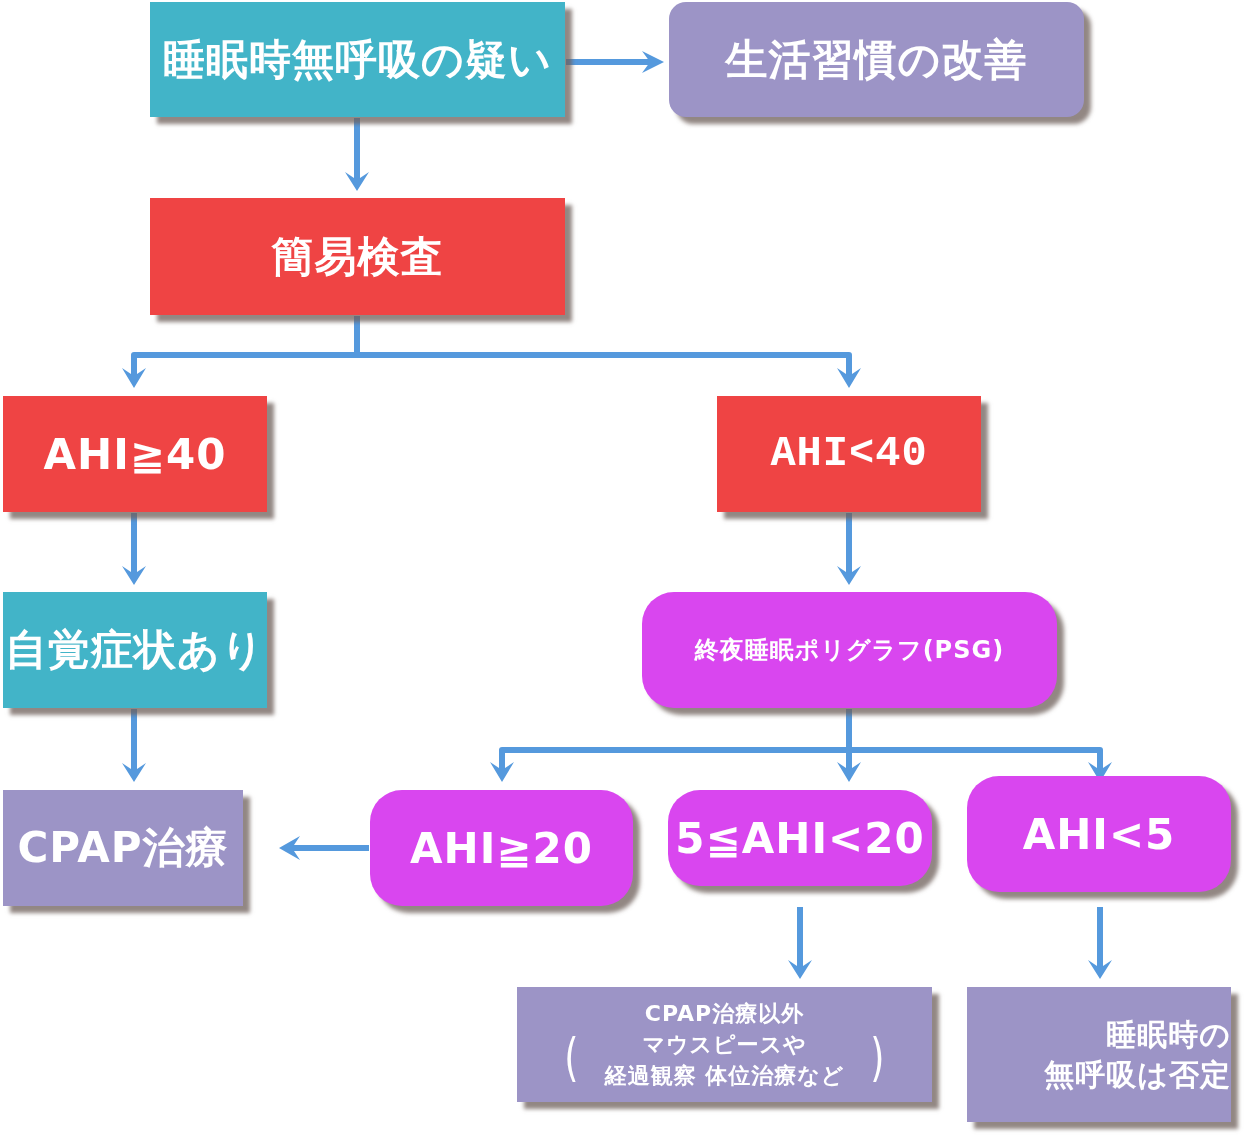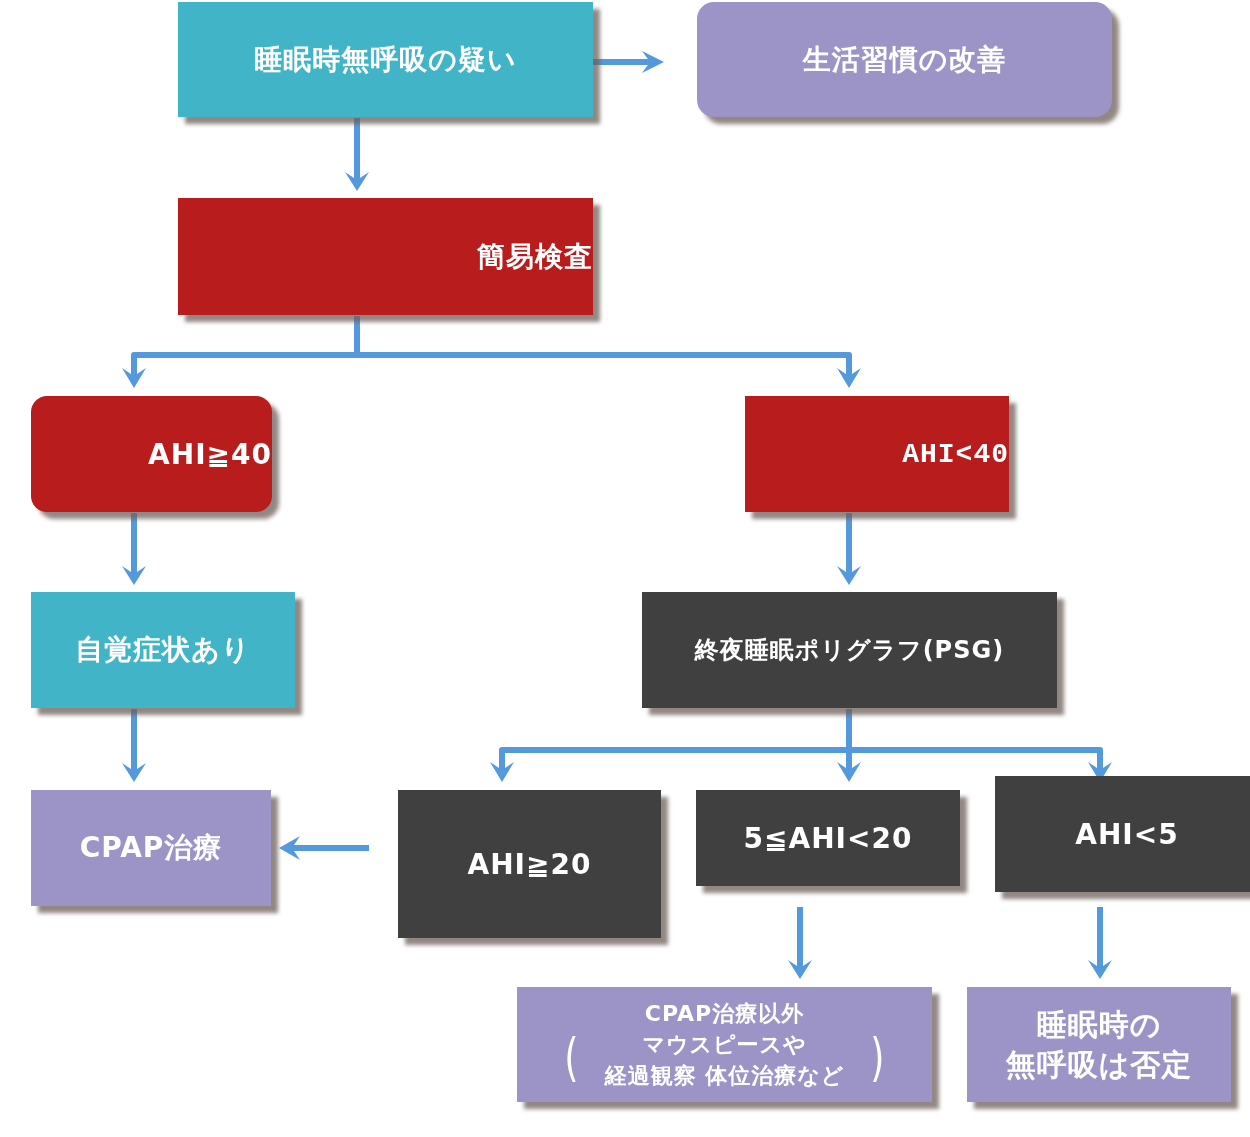--- a/index.html
+++ b/index.html
@@ -3,23 +3,23 @@
 <meta charset="utf-8">
 <style>
   html, body { margin:0; padding:0; background:#ffffff; }
   body { width:1250px; height:1137px; position:relative; overflow:hidden;
          font-family:"DejaVu Sans", "Liberation Sans", sans-serif; }
   .box { position:absolute; display:flex; flex-direction:column; align-items:center; justify-content:center;
          color:#ffffff; font-weight:bold; text-align:center; box-shadow:7px 7px 4px rgba(110,95,90,0.75);
          letter-spacing:1px; }
   .teal   { background:#42B4C8; }
   .purple { background:#9C94C6; }
-  .salmon { background:#b91c1c;align-items:flex-end; }
-  .green  { background:#404040; }
-  .lg { font-size:28px;margin-left:28px; }
+  .salmon { background:#ef4444; }
+  .green  { background:#d946ef;border-radius:32px; }
+  .lg { font-size:42px; }
   .md { font-size:24px; line-height:34px; }
   .sm { font-size:22px; line-height:31px; }
   .paren-wrap { position:relative; width:100%; height:100%; display:flex; flex-direction:column; align-items:center; justify-content:center; }
   .paren { position:absolute; top:44px; font-size:52px; font-weight:normal; line-height:52px; transform:scaleX(0.7); }
   .paren.l { left:44px; }
   .paren.r { right:44px; }
   svg.arrows { position:absolute; left:0; top:0; }
 </style>
 </head>
 <body>
@@ -68,52 +68,52 @@
   <span>睡眠時無呼吸の疑い</span>
 </div>
 <div class="box purple lg" style="left:669px; top:2px; width:415px; height:115px;border-radius:17px;">
   <span>生活習慣の改善</span>
 </div>
 
 <div class="box salmon lg" style="left:150px; top:198px; width:415px; height:117px;">
   <span>簡易検査</span>
 </div>
 
-<div class="box salmon lg" style="left:3px; top:396px; width:241px; height:116px;border-radius:16px;">
+<div class="box salmon lg" style="left:3px; top:396px; width:264px; height:116px;">
   <span>AHI≧40</span>
 </div>
 <div class="box salmon lg" style="left:717px; top:396px; width:264px; height:116px;font-family:Liberation Mono, monospace;">
   <span>AHI&lt;40</span>
 </div>
 
 <div class="box teal lg" style="left:3px; top:592px; width:264px; height:116px;">
   <span>自覚症状あり</span>
 </div>
 <div class="box green md" style="left:642px; top:592px; width:415px; height:116px;">
   <span>終夜睡眠ポリグラフ(PSG)</span>
 </div>
 
 <div class="box purple lg" style="left:3px; top:790px; width:240px; height:116px;">
   <span>CPAP治療</span>
 </div>
-<div class="box green lg" style="left:370px; top:790px; width:263px; height:148px;">
+<div class="box green lg" style="left:370px; top:790px; width:263px; height:116px;">
   <span>AHI≧20</span>
 </div>
 <div class="box green lg" style="left:668px; top:790px; width:264px; height:96px;">
   <span>5≦AHI&lt;20</span>
 </div>
 <div class="box green lg" style="left:967px; top:776px; width:264px; height:116px;">
   <span>AHI&lt;5</span>
 </div>
 
 <div class="box purple sm" style="left:517px; top:987px; width:415px; height:115px;">
   <div class="paren-wrap">
     <span class="paren l">(</span>
     <span>CPAP治療以外</span>
     <span>マウスピースや</span>
     <span>経過観察 体位治療など</span>
     <span class="paren r">)</span>
   </div>
 </div>
-<div class="box purple" style="left:967px; top:987px; width:264px; height:115px; font-size:30px; line-height:40px;">
+<div class="box purple" style="left:967px; top:987px; width:264px; height:135px; font-size:30px; line-height:40px;align-items:flex-end;">
   <span>睡眠時の</span>
   <span>無呼吸は否定</span>
 </div>
 
 </body></html>

